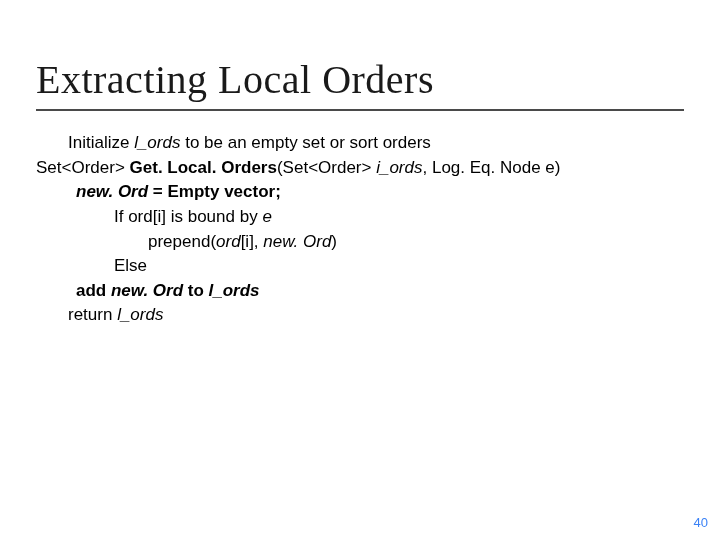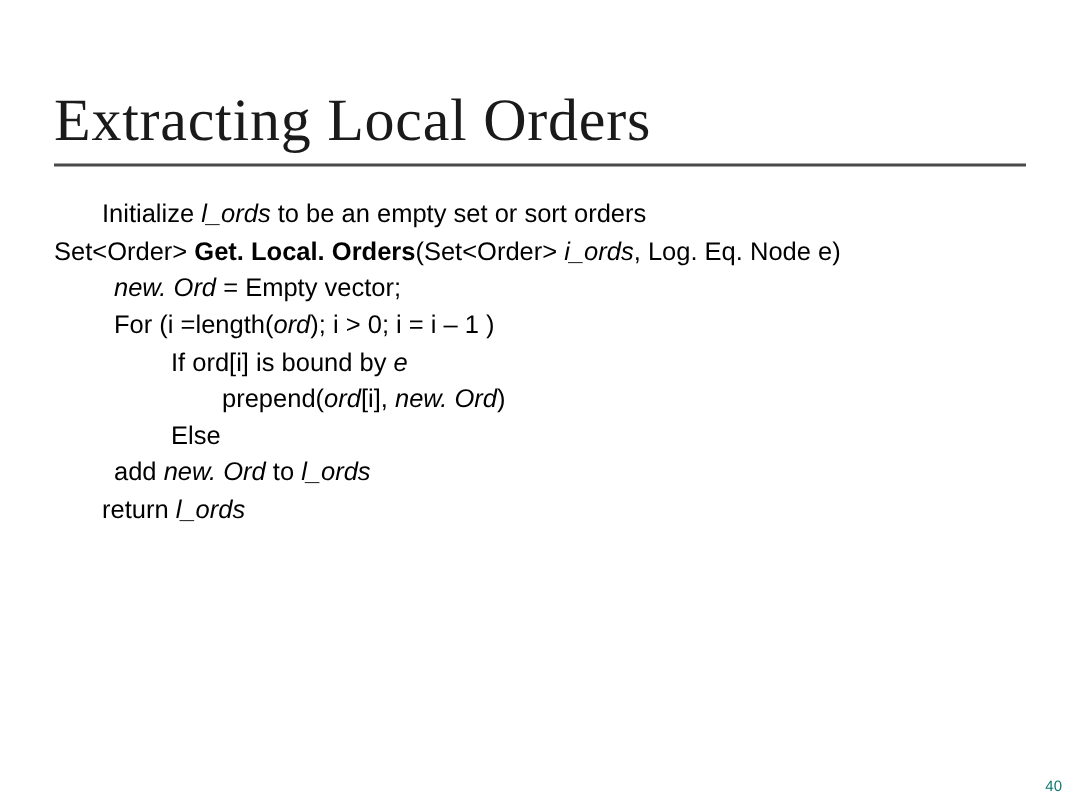--- a/index.html
+++ b/index.html
@@ -37,34 +37,34 @@
   .body {
     font-family: Verdana, Geneva, sans-serif;
     font-size: 17px;
     line-height: 1.45;
     color: #000;
     white-space: normal;
     padding-left: 0;
   }
   .line { display: block; }
   .i1 { padding-left: 32px; }
-  .i2 { padding-left: 40px; }
+  .i2 { padding-left: 40px; font-weight: bold; }
   .i3 { padding-left: 78px; }
   .i4 { padding-left: 112px; }
 
   em, .it { font-style: italic; }
   strong, .b { font-weight: bold; }
 
   .pagenum {
     position: absolute;
     right: 12px;
     bottom: 10px;
     font-family: Verdana, Geneva, sans-serif;
-    font-size: 10px;
-    color: #0f766e;
+    font-size: 13px;
+    color: #3b82f6;
   }
 </style>
 </head>
 <body>
 
 <div class="slide">
 
   <div class="title">Extracting Local Orders</div>
   <hr class="rule">
 
@@ -76,23 +76,20 @@
 
     <span class="line">
       <span>Set&lt;Order&gt; </span><strong class="b">Get. Local. Orders</strong><span>(Set&lt;Order&gt; </span><em class="it">i_ords</em><span>, Log. Eq. Node e)</span>
     </span>
 
 
     <span class="line i2">
       <em class="it">new. Ord</em><span> = Empty vector;</span>
     </span>
 
-    <span class="line i2">
-      <span>For (i =length(</span><em class="it">ord</em><span>);  i &gt; 0;  i = i – 1 )</span>
-    </span>
 
     <span class="line i3">
       <span>If ord[i] is bound by </span><em class="it">e</em>
     </span>
 
     <span class="line i4">
       <span>prepend(</span><em class="it">ord</em><span>[i], </span><em class="it">new. Ord</em><span>)</span>
     </span>
 
     <span class="line i3">

